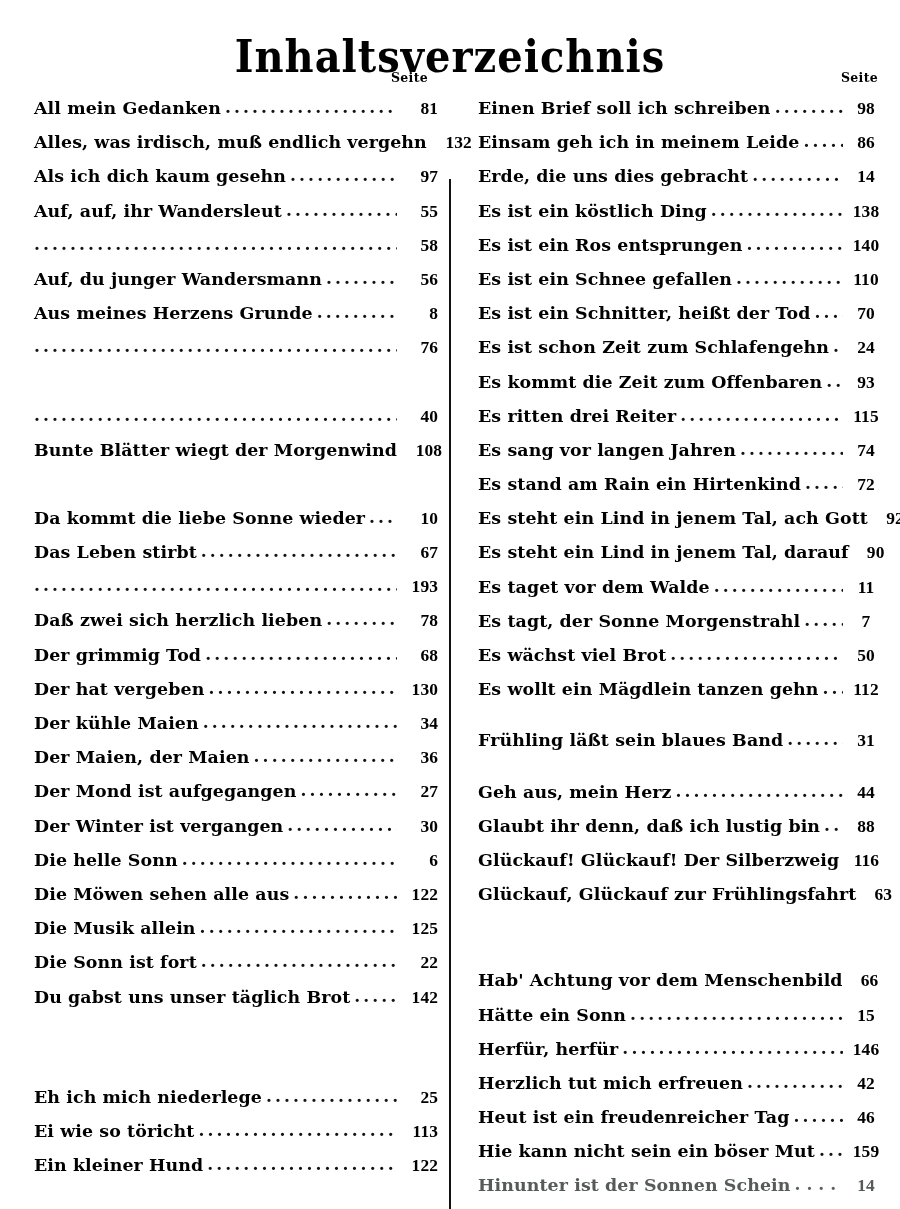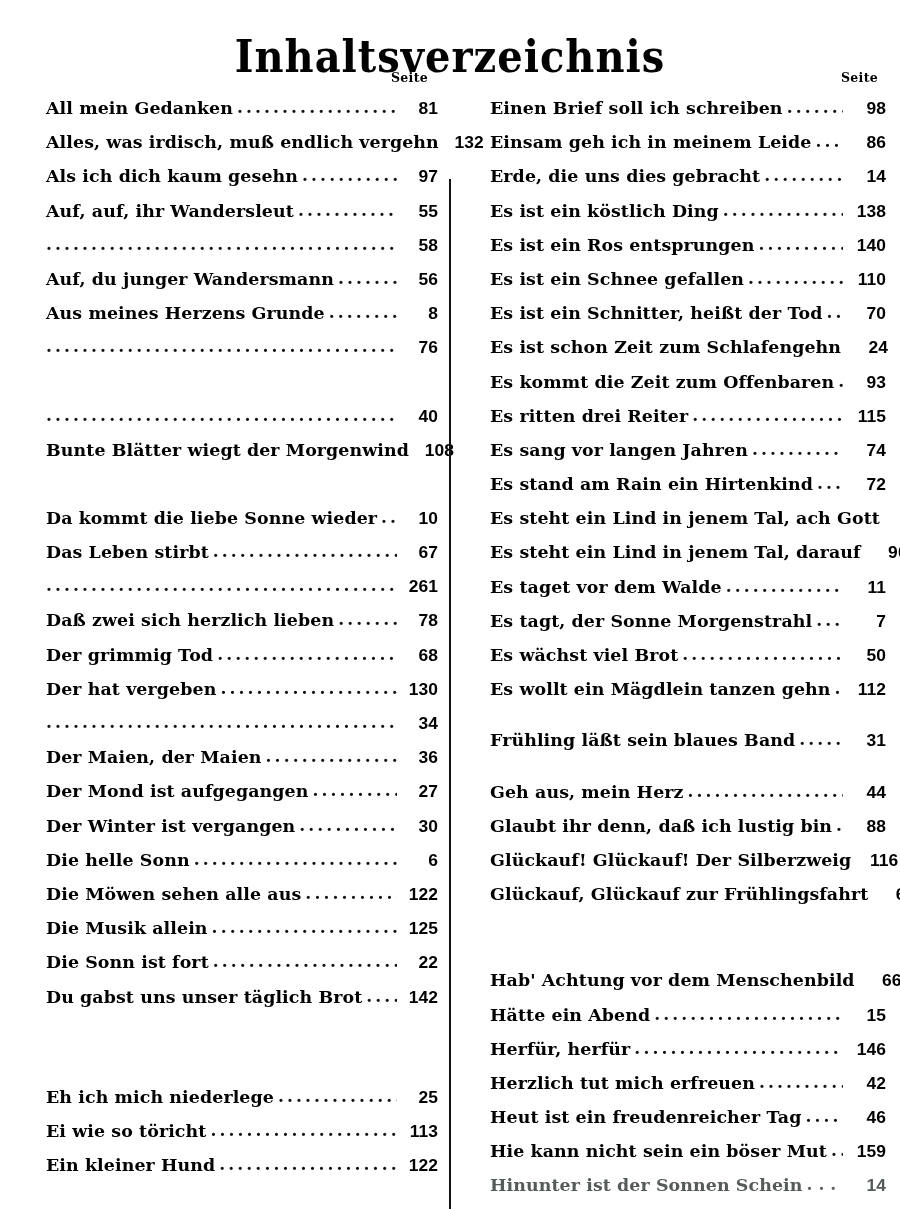--- a/index.html
+++ b/index.html
@@ -84,21 +84,20 @@
   
   .entry {
     display: flex;
     align-items: baseline;
     font-size: 17.4px;
     line-height: 34.2px;
     height: 34.2px;
     white-space: nowrap;
     font-weight: 600;
     letter-spacing: 0.1px;
-    margin-left: 12px;
   }
   .entry .title {
     flex: 0 0 auto;
     padding-right: 4px;
   }
   .entry .leader {
     flex: 1 1 auto;
     overflow: hidden;
     white-space: nowrap;
     letter-spacing: 3.1px;
@@ -108,24 +107,24 @@
     transform: translateY(-1px);
   }
   .entry .leader::before {
     content: "........................................................................";
   }
   .entry .page {
     flex: 0 0 auto;
     text-align: right;
     width: 38px;
     padding-left: 3px;
-    font-family: Liberation Sans, sans-serif;
+    font-family: Liberation Serif, serif;
     font-weight: 600;
   }
-  .column-right .entry .page { width: 40px; }
+  .column-right .entry .page { width: 40px; text-align: center; }
   .entry.noleader .leader::before { content: ""; }
 
   
   .entry.faded { color: #555a5a; }
   .entry.faded .leader { color: #5a6060; letter-spacing: 6px; }
 
   
   .gap-sm { height: 17px; }
   .gap-md { height: 34px; }
   .gap-lg { height: 52px; }
@@ -208,38 +207,39 @@
         <span class="leader"></span>
         <span class="page">10</span>
       </div>
       <div class="entry">
         <span class="title fraktur">Das Leben stirbt</span>
         <span class="leader"></span>
         <span class="page">67</span>
       </div>
       <div class="entry">
         <span class="leader"></span>
-        <span class="page">261</span>
+        <span class="page">193</span>
       </div>
       <div class="entry">
         <span class="title fraktur">Daß zwei sich herzlich lieben</span>
         <span class="leader"></span>
         <span class="page">78</span>
       </div>
       <div class="entry">
         <span class="title fraktur">Der grimmig Tod</span>
         <span class="leader"></span>
         <span class="page">68</span>
       </div>
       <div class="entry">
         <span class="title fraktur">Der hat vergeben</span>
         <span class="leader"></span>
         <span class="page">130</span>
       </div>
       <div class="entry">
+        <span class="title fraktur">Der kühle Maien</span>
         <span class="leader"></span>
         <span class="page">34</span>
       </div>
       <div class="entry">
         <span class="title fraktur">Der Maien, der Maien</span>
         <span class="leader"></span>
         <span class="page">36</span>
       </div>
       <div class="entry">
         <span class="title fraktur">Der Mond ist aufgegangen</span>
@@ -432,21 +432,21 @@
 
     <div class="gap-lg"></div>
 
     <div>
       <div class="entry">
         <span class="title fraktur">Hab' Achtung vor dem Menschenbild</span>
         <span class="leader"></span>
         <span class="page">66</span>
       </div>
       <div class="entry">
-        <span class="title fraktur">Hätte ein Abend</span>
+        <span class="title fraktur">Hätte ein Sonn</span>
         <span class="leader"></span>
         <span class="page">15</span>
       </div>
       <div class="entry">
         <span class="title fraktur">Herfür, herfür</span>
         <span class="leader"></span>
         <span class="page">146</span>
       </div>
       <div class="entry">
         <span class="title fraktur">Herzlich tut mich erfreuen</span>

